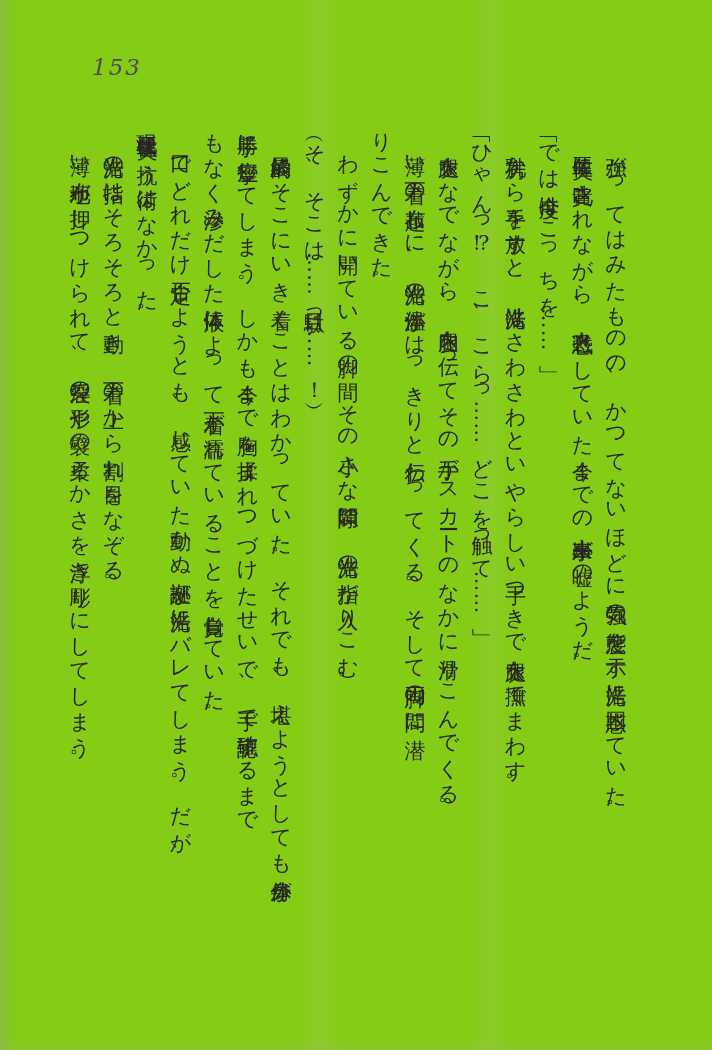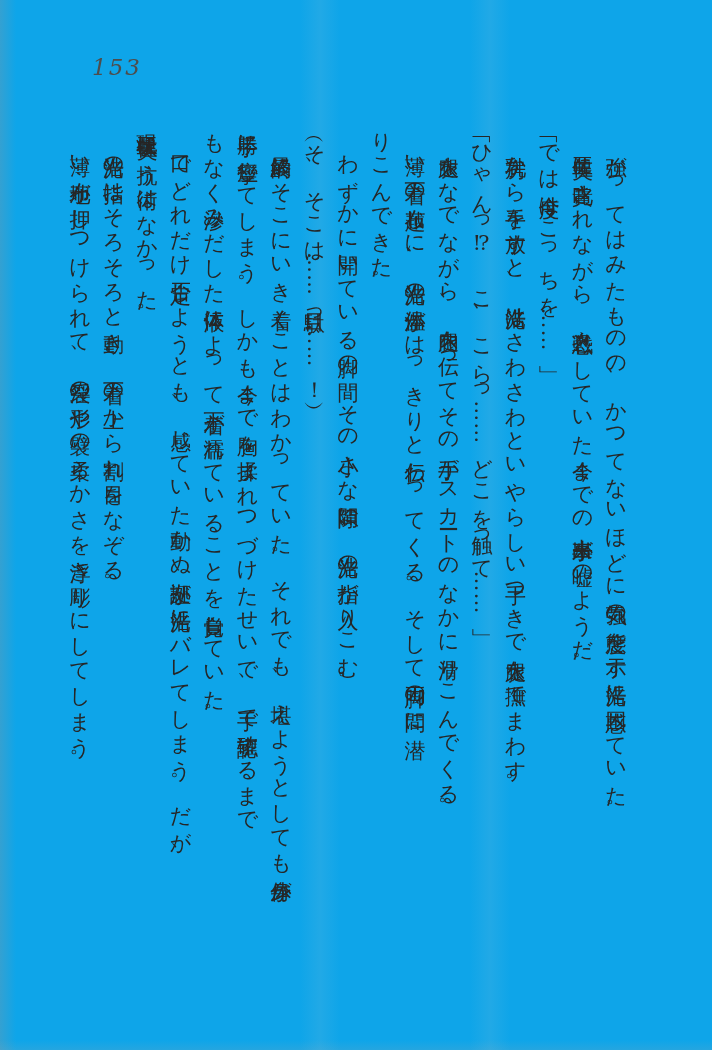--- a/index.html
+++ b/index.html
@@ -4,21 +4,21 @@
 <style>
   html, body {
     margin: 0;
     padding: 0;
     background: #ffffff;
   }
   .page {
     position: relative;
     width: 712px;
     height: 1050px;
-    background: #0ea5e9;
+    background: #84cc16;
     overflow: hidden;
     font-family: "DejaVu Serif", serif;
   }
   
   .edge-shade-left {
     position: absolute;
     left: 0; top: 0;
     width: 16px; height: 100%;
     background: linear-gradient(to right, rgba(150,150,150,0.28), rgba(150,150,150,0));
     pointer-events: none;

